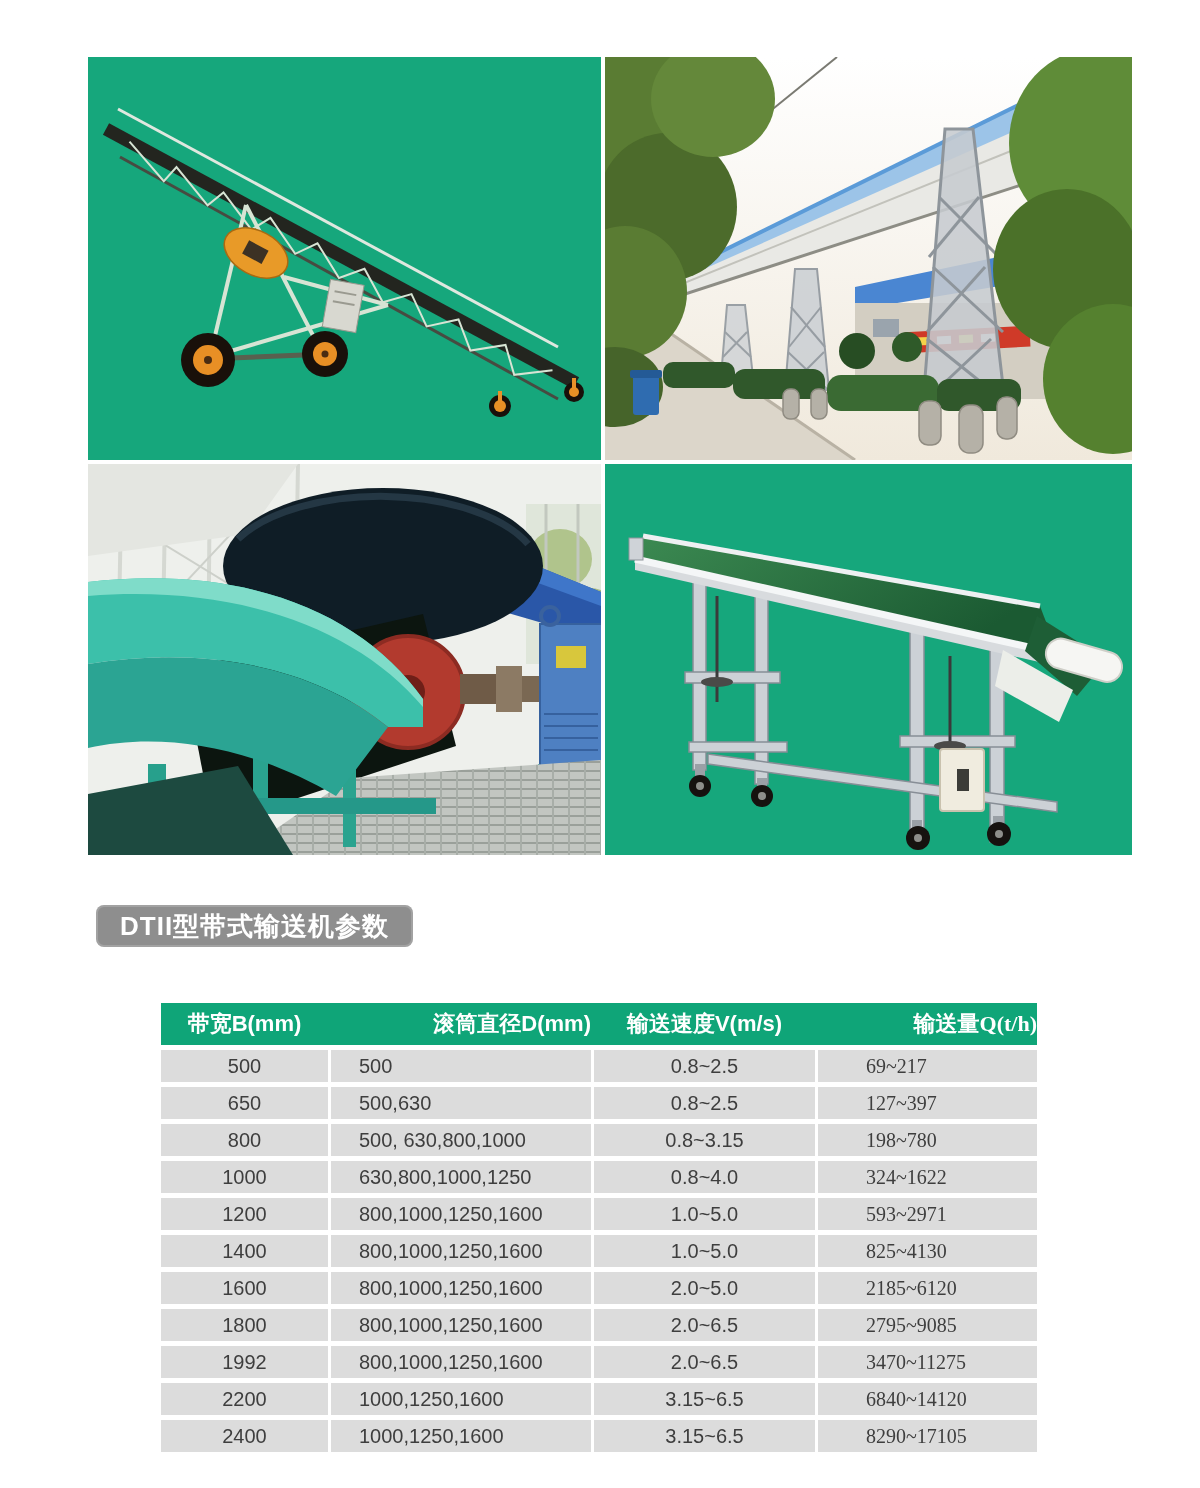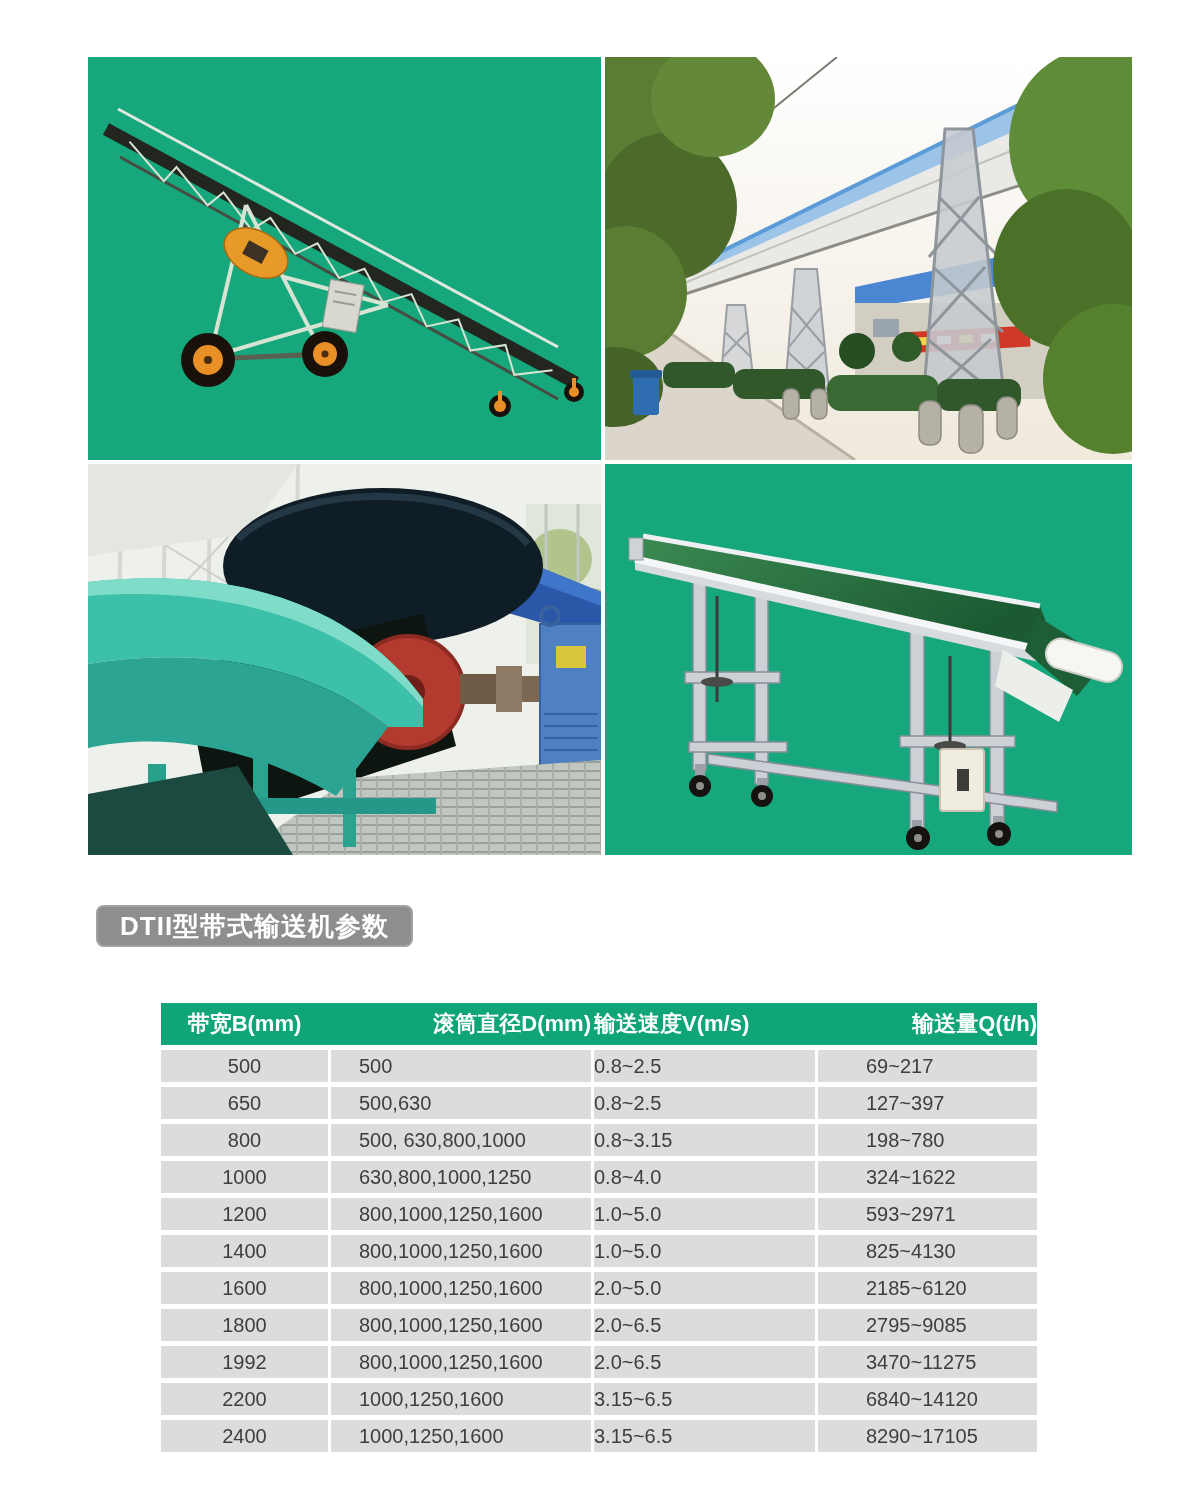--- a/index.html
+++ b/index.html
@@ -40,22 +40,22 @@
     color:#ffffff; font-weight:bold; font-size:22px; text-align:center;
     height:42px; line-height:42px; overflow:hidden; white-space:nowrap;
   }
   .trow { display:flex; gap:3px; margin-top:5px; }
   .td {
     background:#dcdcdc; height:32px; line-height:32px;
     font-size:20px; color:#3e3e3e; white-space:nowrap; overflow:hidden;
   }
   .c1 { width:167px; text-align:center; }
   .c2 { width:260px; text-align:left; padding-left:28px; }
-  .c3 { width:221px; text-align:left; }
-  .c4 { width:219px; text-align:left; padding-left:48px; }
+  .c3 { width:221px; text-align:center; }
+  .c4 { width:219px; text-align:left; padding-left:48px;font-family:Liberation Serif, serif; }
   .th.c2, .th.c4 { padding-left:0; text-align:right; }
 </style>
 </head>
 <body>
 
 <div class="page">
 
   <div class="collage">
 
     <figure class="quad">

